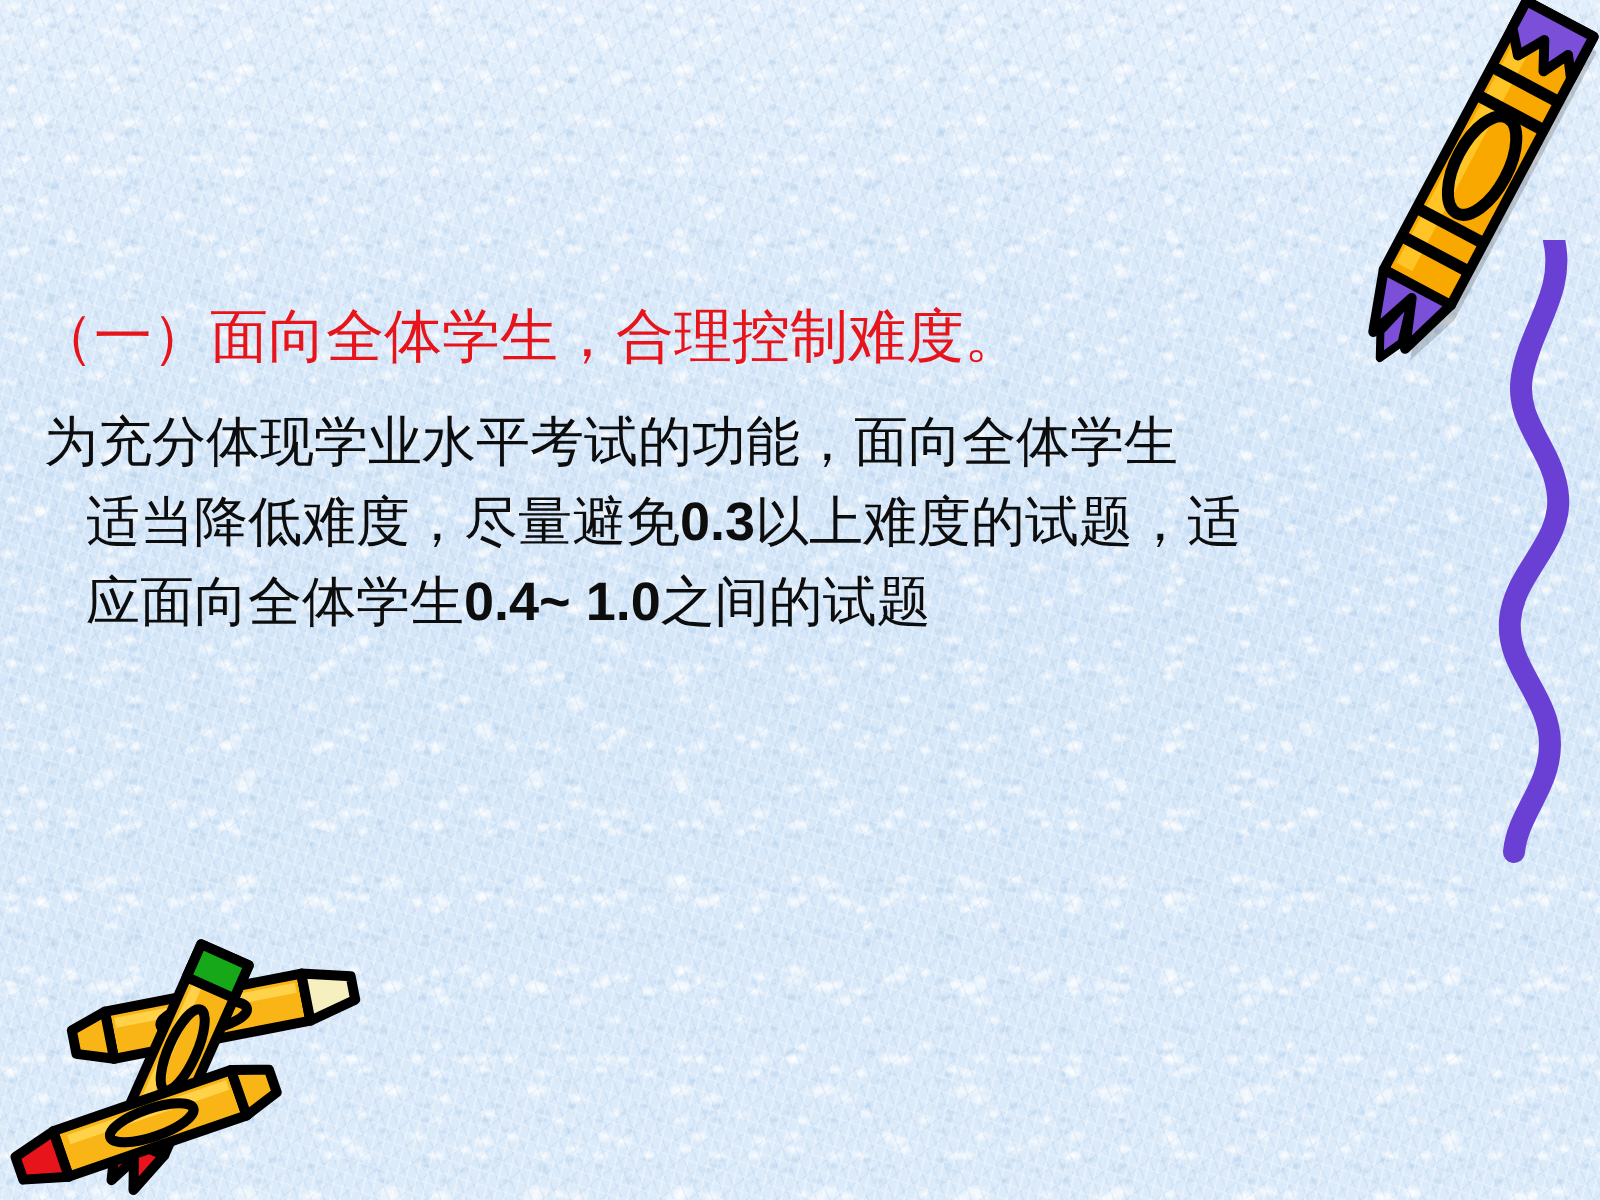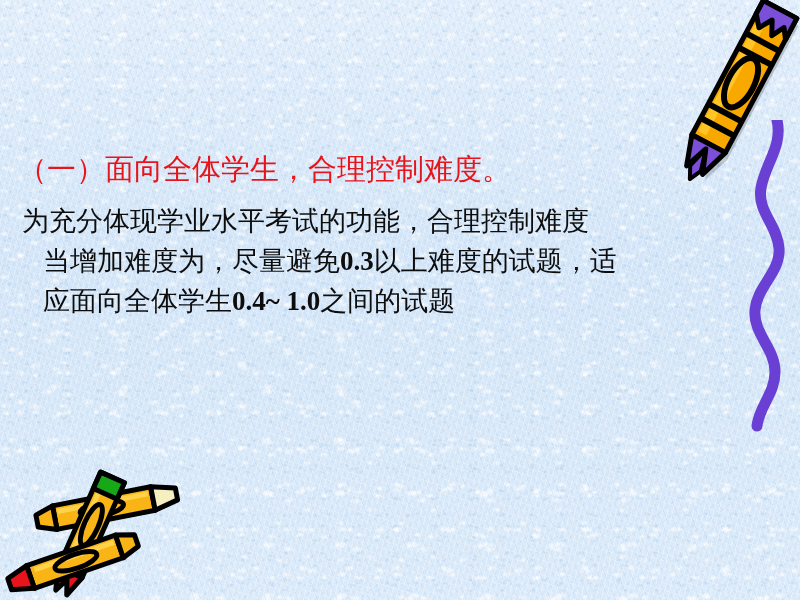--- a/index.html
+++ b/index.html
@@ -86,21 +86,21 @@
     font-size: 27px;
     line-height: 32px;
     white-space: nowrap;
     font-family: "Liberation Serif", "DejaVu Serif", serif;
   }
   .body-line.l1 { left: 22px; top: 205px; }
   .body-line.l2 { left: 43px; top: 245px; }
   .body-line.l3 { left: 43px; top: 285px; }
 
   .num {
-    font-family: Liberation Serif, serif;
+    font-family: Liberation Sans, sans-serif;
     font-weight: 600;
   }
 
   
   .art {
     position: absolute;
     pointer-events: none;
   }
   .crayon-top-right { left: 655px; top: -8px; width: 160px; height: 205px; }
   .squiggle-right   { left: 735px; top: 120px; width: 70px; height: 320px; }
@@ -178,25 +178,25 @@
         <path d="M120 92 L138 98 L138 110 L120 116 Z" fill="#F9B515" stroke="#000" stroke-width="5" stroke-linejoin="round"></path>
       </g>
     </svg>
   </div>
 
   <div class="text-area">
 
     <div class="heading">（一）面向全体学生，合理控制难度。</div>
 
     <div class="body-line l1">
-      <span>为充分体现学业水平考试的功能，合理控制难度</span>
+      <span>为充分体现学业水平考试的功能，面向全体学生</span>
     </div>
 
     <div class="body-line l2">
-      <span>当增加难度为，尽量避免</span><span class="num">0.3</span><span>以上难度的试题，适</span>
+      <span>适当降低难度，尽量避免</span><span class="num">0.3</span><span>以上难度的试题，适</span>
     </div>
 
     <div class="body-line l3">
       <span>应面向全体学生</span><span class="num">0.4~</span><span class="num">&nbsp;</span><span class="num">1.0</span><span>之间的试题</span>
     </div>
 
   </div>
 </div>
 
 </body></html>

